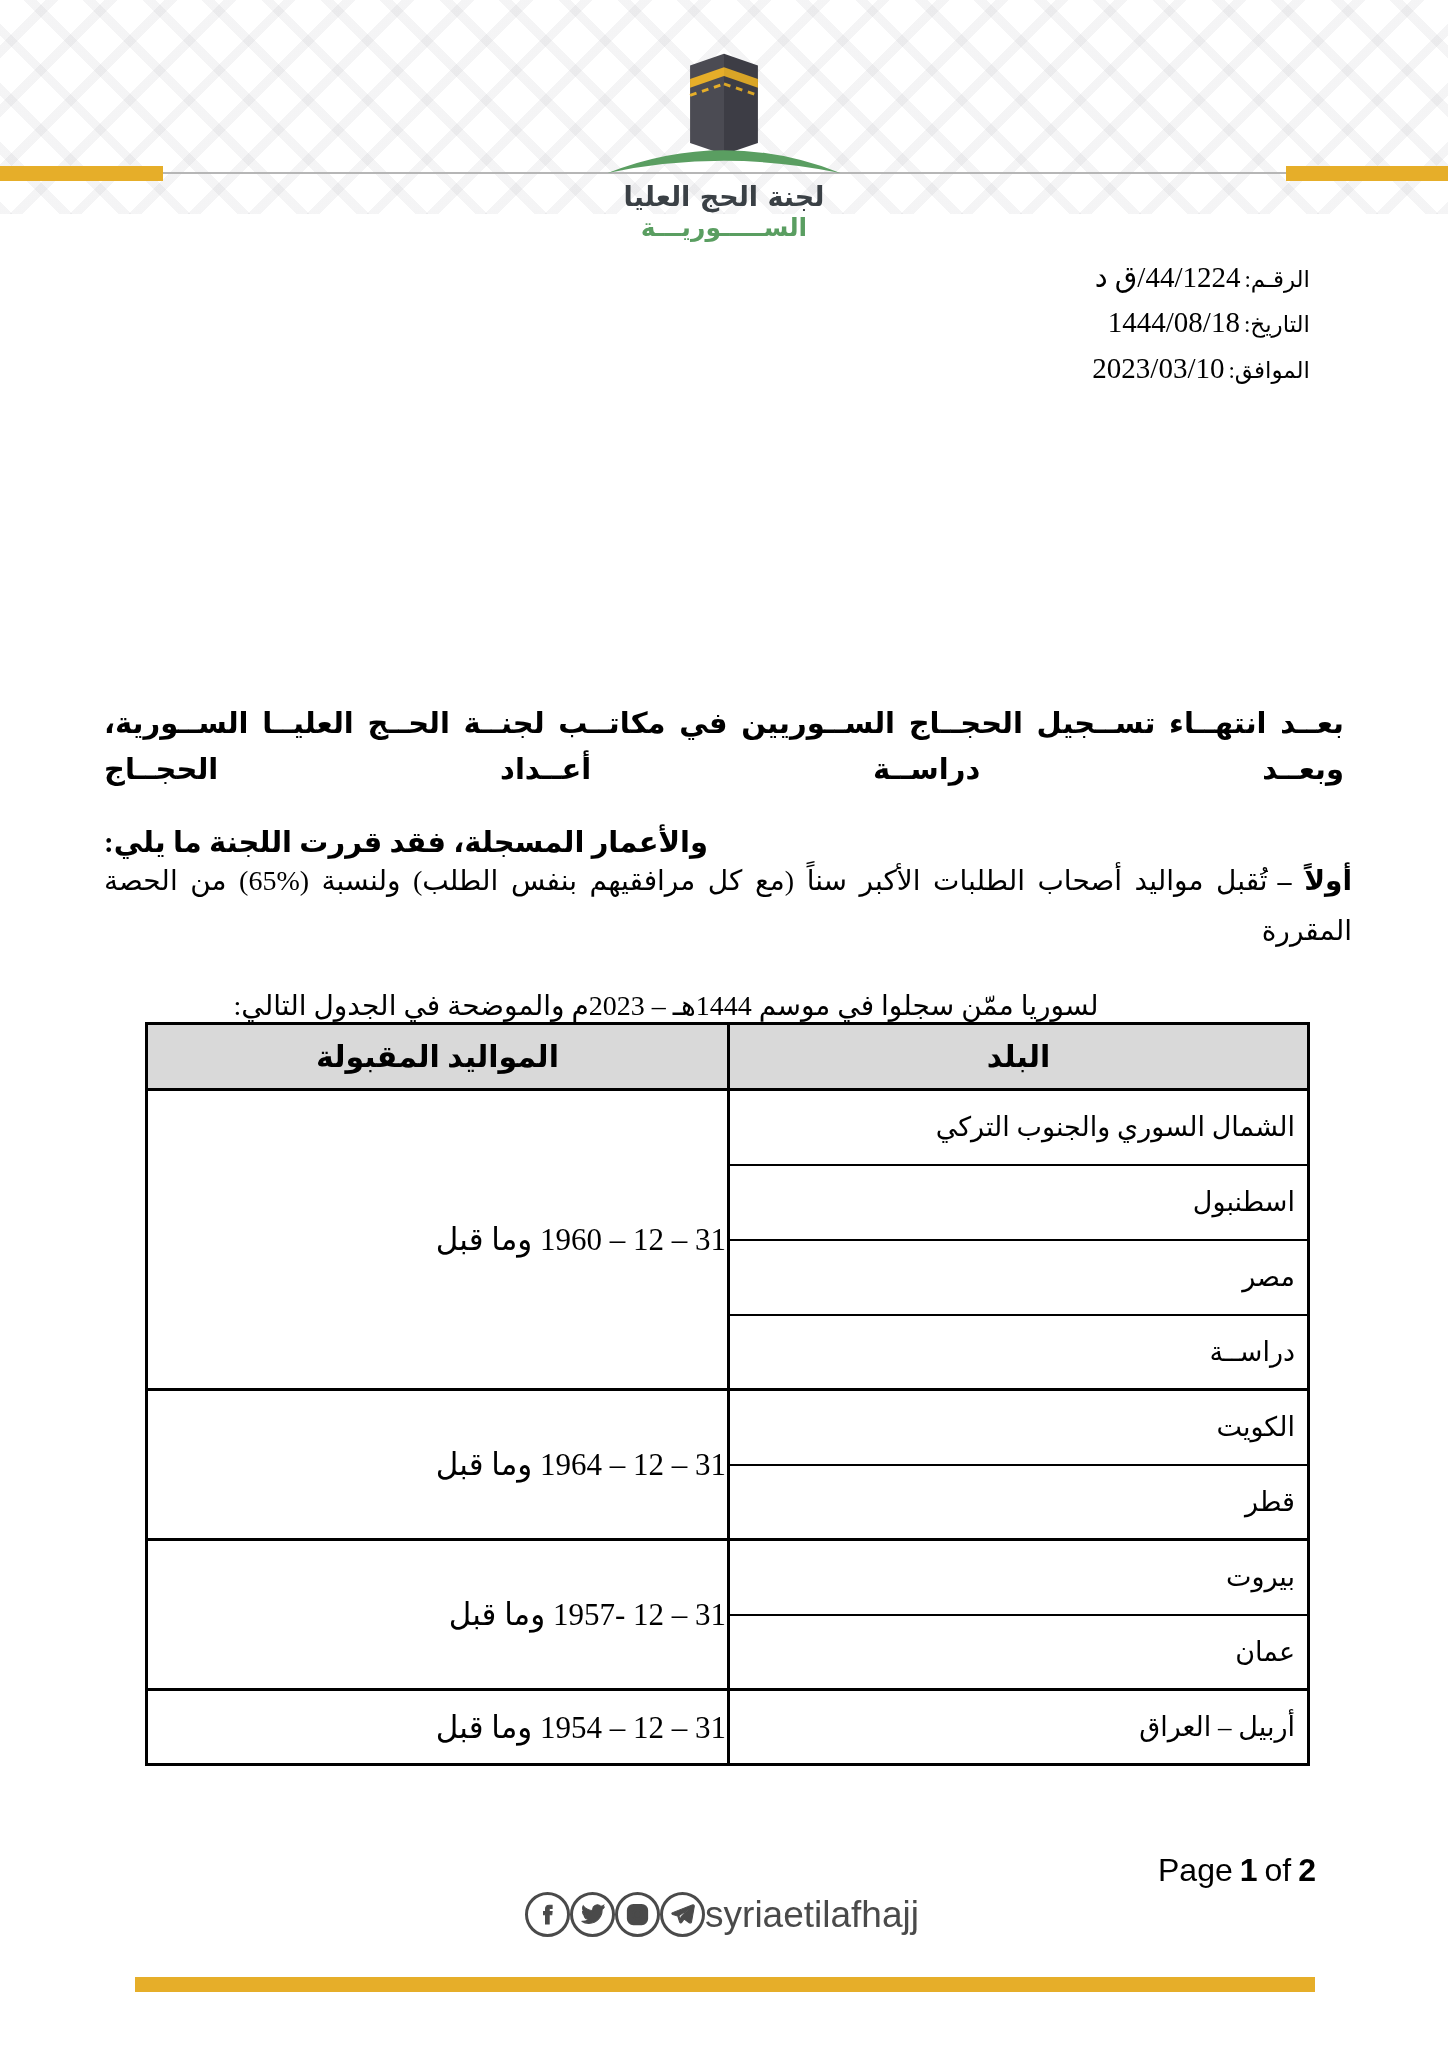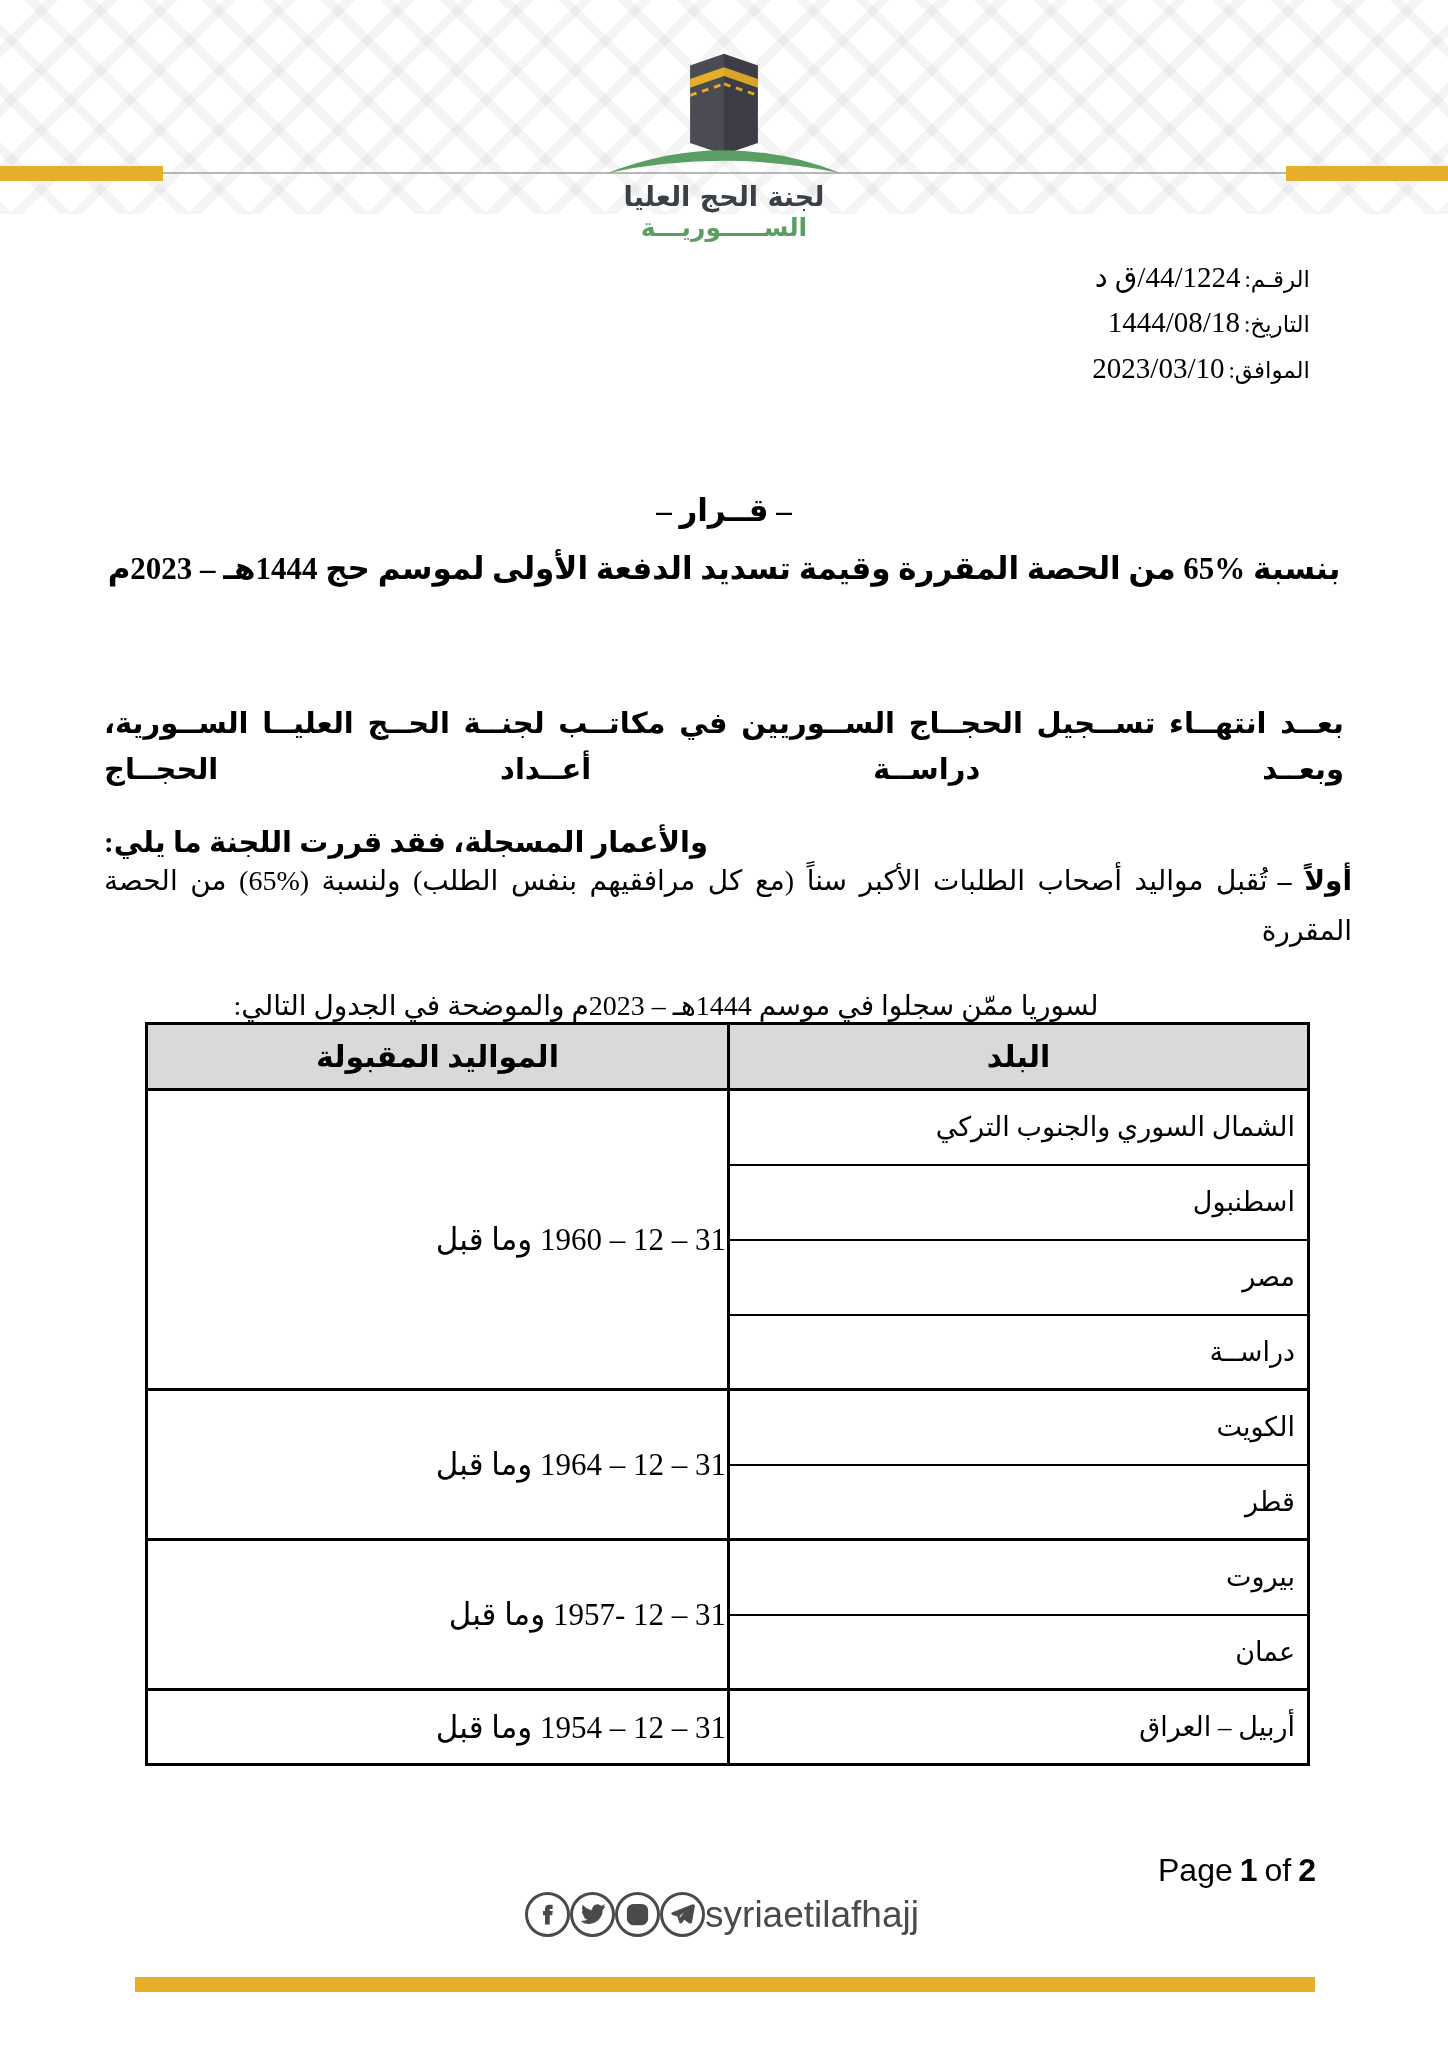--- a/index.html
+++ b/index.html
@@ -113,22 +113,20 @@
     <span class="ref-label">التاريخ:</span>
     <span class="ref-value">1444/08/18</span>
   </div>
   <div class="ref-line">
     <span class="ref-label">الموافق:</span>
     <span class="ref-value">2023/03/10</span>
   </div>
 </div>
 
 <div class="titles">
-  <div class="t1">– قــرار –</div>
-  <div class="t3">بنسبة %65 من الحصة المقررة وقيمة تسديد الدفعة الأولى لموسم حج 1444هـ – 2023م</div>
 </div>
 
 <div class="para1">
   <div class="para1-l1">بعــد انتهــاء تســجيل الحجــاج الســوريين في مكاتــب لجنــة الحــج العليــا الســورية، وبعــد دراســة أعــداد الحجــاج</div>
   <div class="para1-l2">والأعمار المسجلة، فقد قررت اللجنة ما يلي:</div>
 </div>
 
 <div class="para2">
   <div class="para2-l1">
     <span class="clause-label">أولاً –</span><span>تُقبل مواليد أصحاب الطلبات الأكبر سناً (مع كل مرافقيهم بنفس الطلب) ولنسبة (%65) من الحصة المقررة</span>

